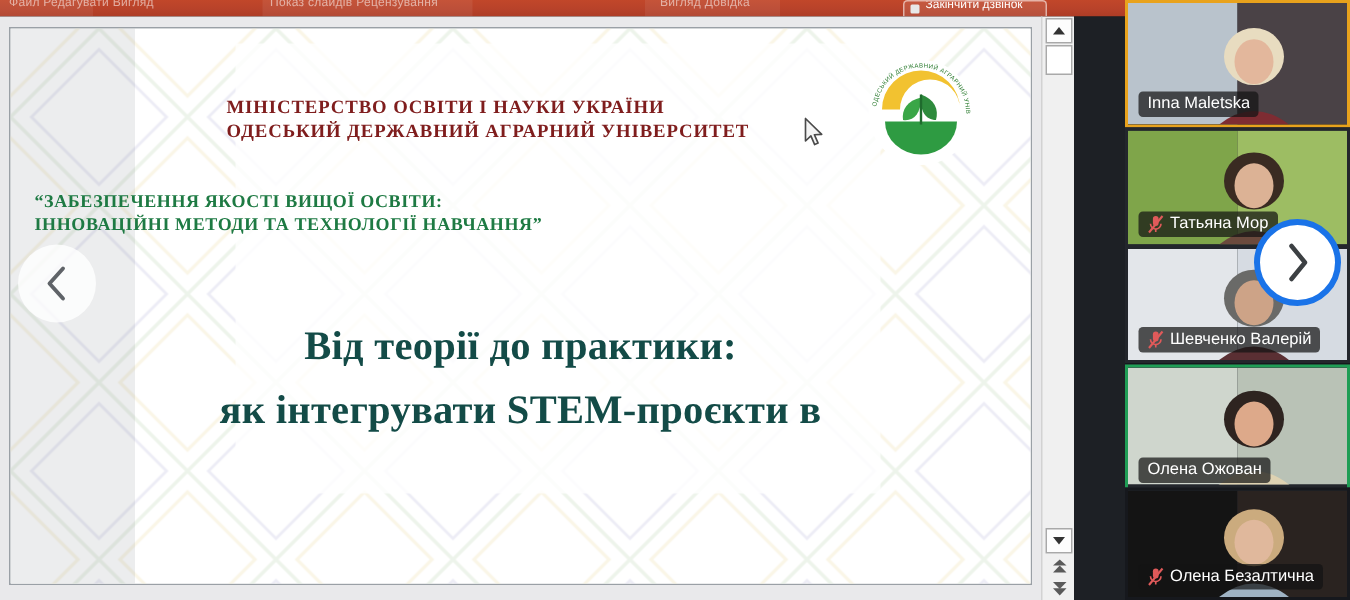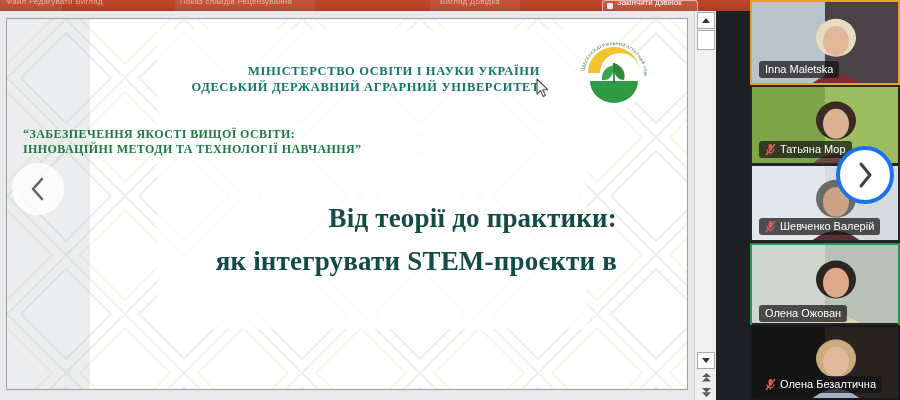--- a/index.html
+++ b/index.html
@@ -43,34 +43,34 @@
   #slide-bg{ position:absolute; inset:0; overflow:hidden; }
   #slide-bg svg{ position:absolute; left:0; top:0; }
 
   
   #left-band{
     position:absolute; left:0; top:0; width:83px; height:100%;
     background:rgba(120,128,138,.14); pointer-events:none;
   }
 
   .slide-head{
-    position:absolute; left:113px; top:44px; width:420px;
-    text-align:right; color:#0f766e;
+    position:absolute; left:144px; top:44px; width:420px;
+    text-align:left; color:#7f1d1d;
     font-family:"Liberation Serif", serif; font-weight:bold;
     font-size:12.5px; line-height:16px; letter-spacing:.6px;
   }
   .slide-sub{
     position:absolute; left:16px; top:108px; width:400px;
     color:#1e7a43;
     font-family:"Liberation Serif", serif; font-weight:bold;
     font-size:12px; line-height:15px; letter-spacing:.4px;
   }
   .slide-title{
-    position:absolute; left:70px; top:178px; width:540px;
-    text-align:right; color:#134b47;
+    position:absolute; left:70px; top:190px; width:540px;
+    text-align:center; color:#134b47;
     font-family:"Liberation Serif", serif; font-weight:bold;
     font-size:27px; line-height:43px; letter-spacing:.2px;
   }
   .slide-title .ln{ display:block; white-space:nowrap; }
 
   
   #emblem{ position:absolute; left:571px; top:20px; width:72px; height:72px; }
 
   
   #cursor{ position:absolute; left:529px; top:59px; width:14px; height:20px; }

